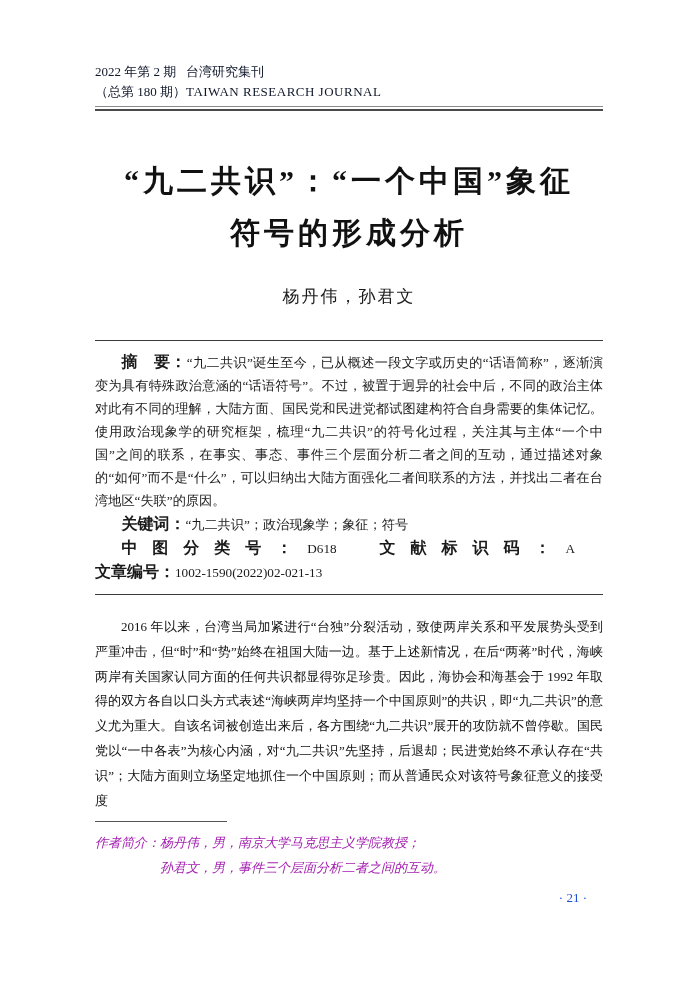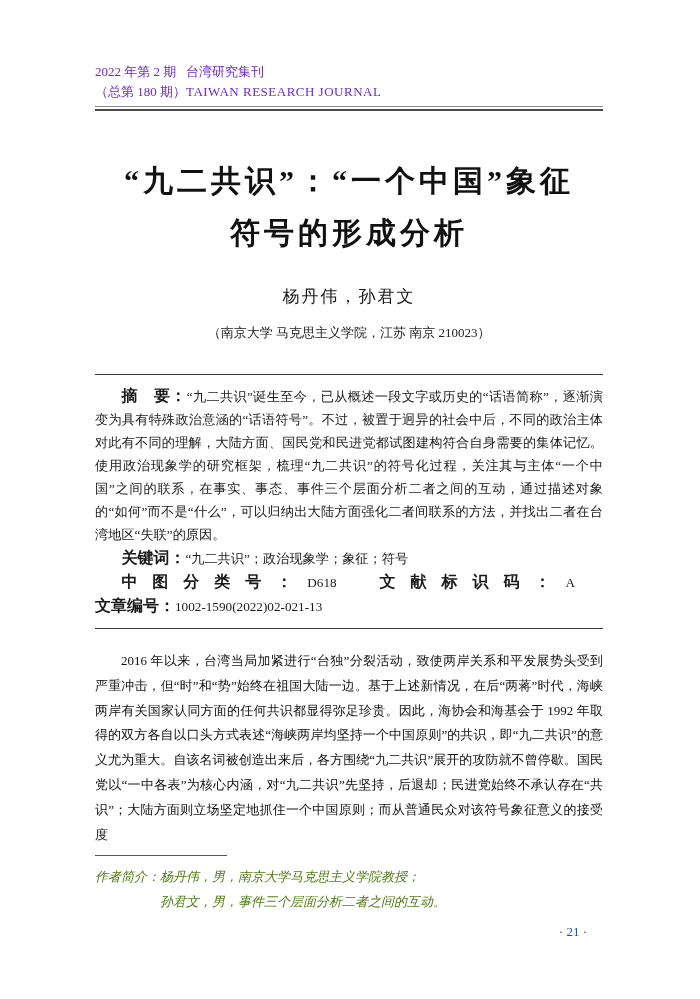--- a/index.html
+++ b/index.html
@@ -25,21 +25,21 @@
   }
 
   
   .journal-header {
     display: flex;
     justify-content: space-between;
     align-items: flex-start;
     margin-top: 62px;
     font-size: 13px;
     line-height: 20px;
-    color: #6d28d9;
+    color: #0f172a;
   }
   .journal-header .col { white-space: nowrap; }
   .journal-header .col.left  { text-align: left; }
   .journal-header .col.center{ flex: 1; }
   .journal-header .col.right { text-align: right; }
   .journal-header .en { letter-spacing: 0.5px; }
 
   .double-rule {
     margin-top: 4px;
     height: 2px;
@@ -108,21 +108,21 @@
   .footnote { margin-top: 8px; }
   .footnote-rule {
     width: 132px;
     border-top: 1.5px solid #555;
     margin-bottom: 8px;
   }
   .footnote p {
     margin: 0;
     font-size: 13px;
     line-height: 25px;
-    color: #4d7c0f;
+    color: #a21caf;
     font-style: italic;
   }
   .footnote p.cont { padding-left: 65px; }
 
   
   .page-number {
     margin-top: 10px;
     text-align: right;
     padding-right: 16px;
     font-size: 13px;
@@ -148,21 +148,20 @@
 
     <div class="double-rule"></div>
 
     <div class="article-title">
       <div>“九二共识”：“一个中国”象征</div>
       <div>符号的形成分析</div>
     </div>
 
     <div class="authors">杨丹伟，孙君文</div>
 
-    <div class="affiliation">（南京大学 马克思主义学院，江苏 南京 210023）</div>
 
     <div class="abstract-box">
       <p><span class="label-strong">摘　要：</span><span>“九二共识”诞生至今，已从概述一段文字或历史的“话语简称”，逐渐演变为具有特殊政治意涵的“话语符号”。不过，被置于迥异的社会中后，不同的政治主体对此有不同的理解，大陆方面、国民党和民进党都试图建构符合自身需要的集体记忆。使用政治现象学的研究框架，梳理“九二共识”的符号化过程，关注其与主体“一个中国”之间的联系，在事实、事态、事件三个层面分析二者之间的互动，通过描述对象的“如何”而不是“什么”，可以归纳出大陆方面强化二者间联系的方法，并找出二者在台湾地区“失联”的原因。</span></p>
       <p><span class="label-strong">关键词：</span><span>“九二共识”；政治现象学；象征；符号</span></p>
       <p class="clc-line"><span class="pair"><span class="label-strong">中图分类号：</span><span>D618</span></span><span class="pair"><span class="label-strong">文献标识码：</span><span>A</span></span><span class="pair"><span class="label-strong">文章编号：</span><span>1002-1590(2022)02-021-13</span></span></p>
     </div>
 
     <p class="body-paragraph">2016 年以来，台湾当局加紧进行“台独”分裂活动，致使两岸关系和平发展势头受到严重冲击，但“时”和“势”始终在祖国大陆一边。基于上述新情况，在后“两蒋”时代，海峡两岸有关国家认同方面的任何共识都显得弥足珍贵。因此，海协会和海基会于 1992 年取得的双方各自以口头方式表述“海峡两岸均坚持一个中国原则”的共识，即“九二共识”的意义尤为重大。自该名词被创造出来后，各方围绕“九二共识”展开的攻防就不曾停歇。国民党以“一中各表”为核心内涵，对“九二共识”先坚持，后退却；民进党始终不承认存在“共识”；大陆方面则立场坚定地抓住一个中国原则；而从普通民众对该符号象征意义的接受度</p>
 
     <div class="footnote">

